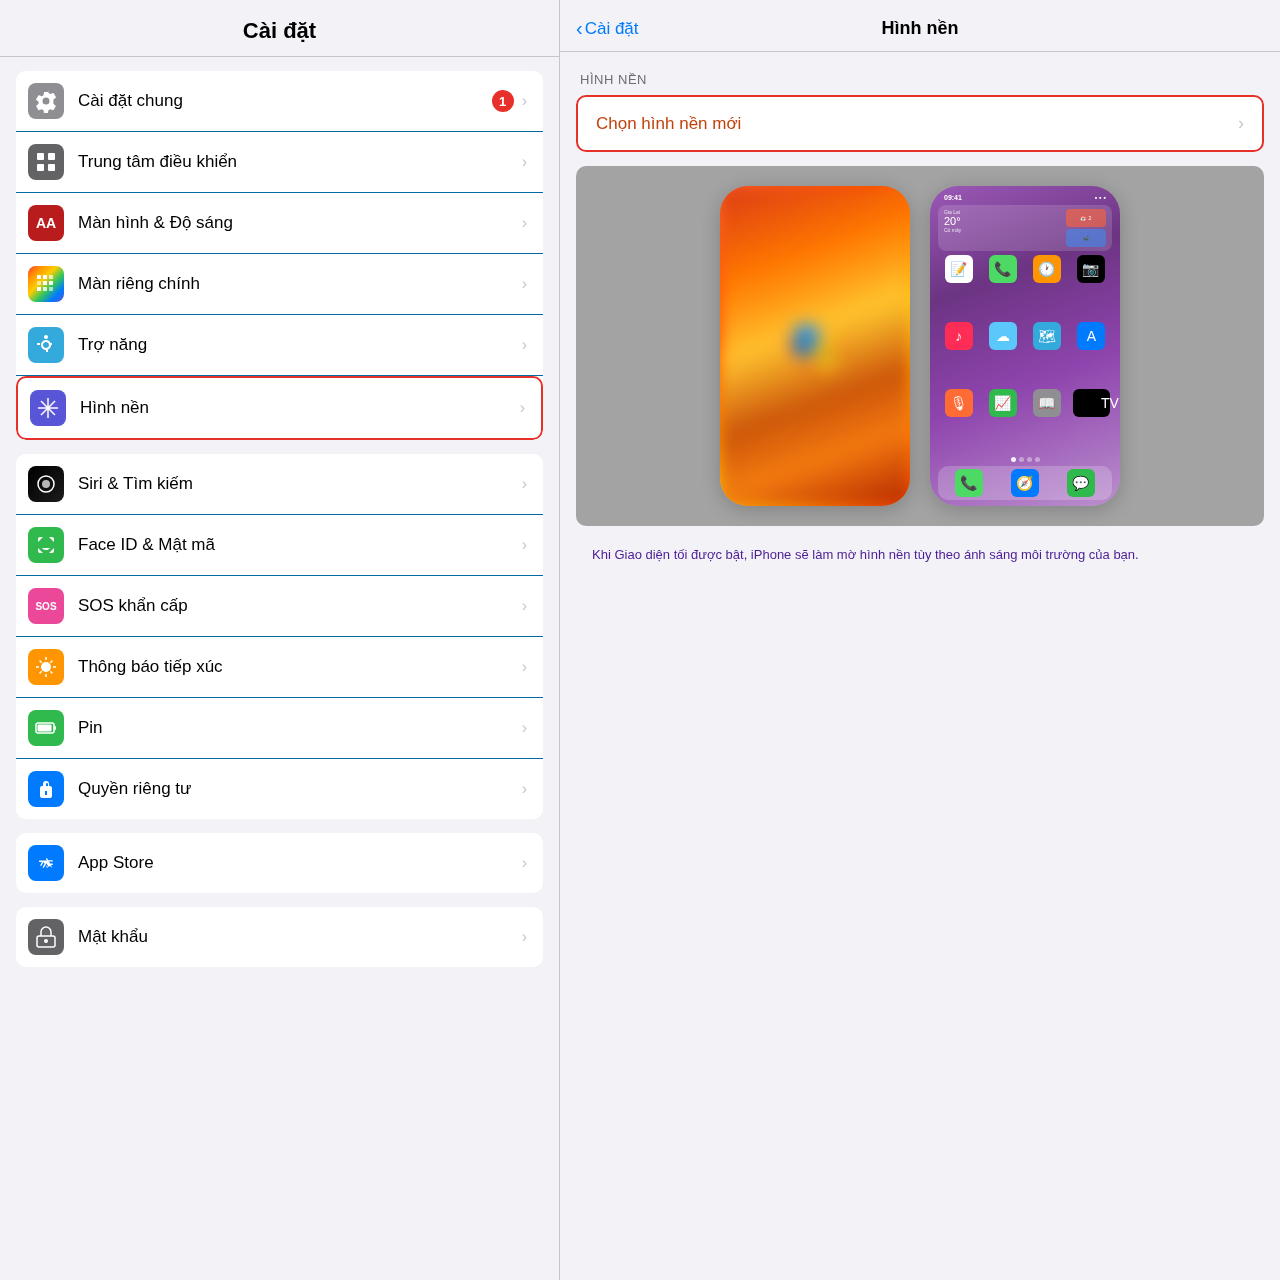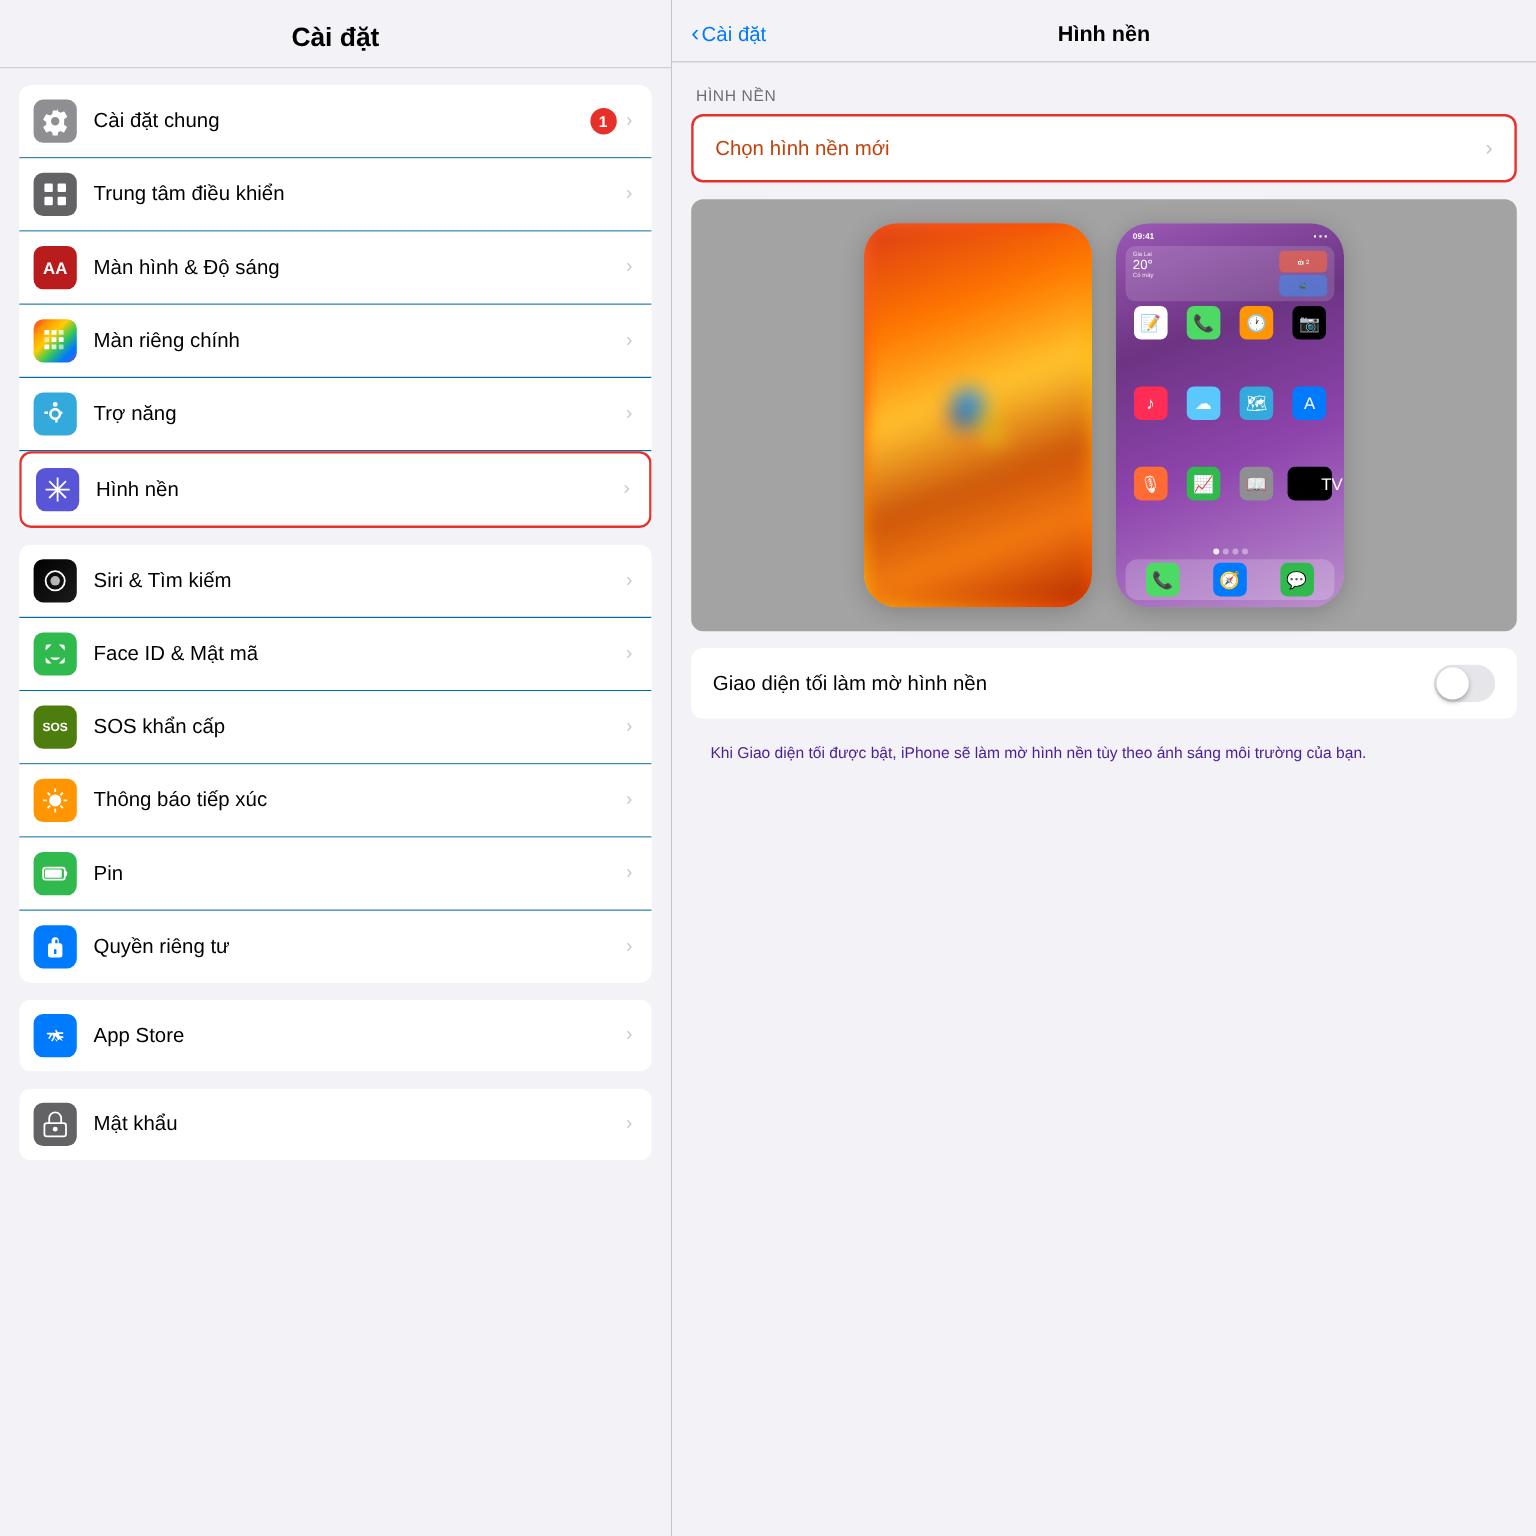--- a/index.html
+++ b/index.html
@@ -80,21 +80,21 @@
       color: #fff;
     }
 
     .item-icon.gray { background: #8e8e93; }
     .item-icon.dark-gray { background: #636366; }
     .item-icon.blue { background: #b91c1c; }
     .item-icon.teal { background: #34aadc; }
     .item-icon.snowflake { background: #5856d6; }
     .item-icon.siri { background: #000; }
     .item-icon.faceid { background: #30b94d; }
-    .item-icon.sos { background: #4d7c0f; font-size: 13px; font-weight: 700; }
+    .item-icon.sos { background: #ec4899; font-size: 13px; font-weight: 700; }
     .item-icon.orange-dot { background: #ff9500; }
     .item-icon.battery { background: #30b94d; }
     .item-icon.privacy { background: #007aff; }
     .item-icon.appstore { background: #007aff; }
     .item-icon.password { background: #6e6e73; }
 
     .item-content {
       flex: 1;
       display: flex;
       align-items: center;
@@ -722,27 +722,19 @@
             <div class="dock-area">
               <div class="app-icon-mini" style="background:#4cd964;">📞</div>
               <div class="app-icon-mini" style="background:#007aff;">🧭</div>
               <div class="app-icon-mini" style="background:#30b94d;">💬</div>
             </div>
           </div>
         </div>
       </div>
     </div>
 
-    <div class="right-section">
-      <div class="toggle-row">
-        <span class="toggle-label">Giao diện tối làm mờ hình nền</span>
-        <div class="toggle-switch">
-          <div class="toggle-knob"></div>
-        </div>
-      </div>
-    </div>
 
     <div>
       <p class="description-text">Khi Giao diện tối được bật, iPhone sẽ làm mờ hình nền tùy theo ánh sáng môi trường của bạn.</p>
     </div>
 
   </div>
 </div>
 
 </body></html>

